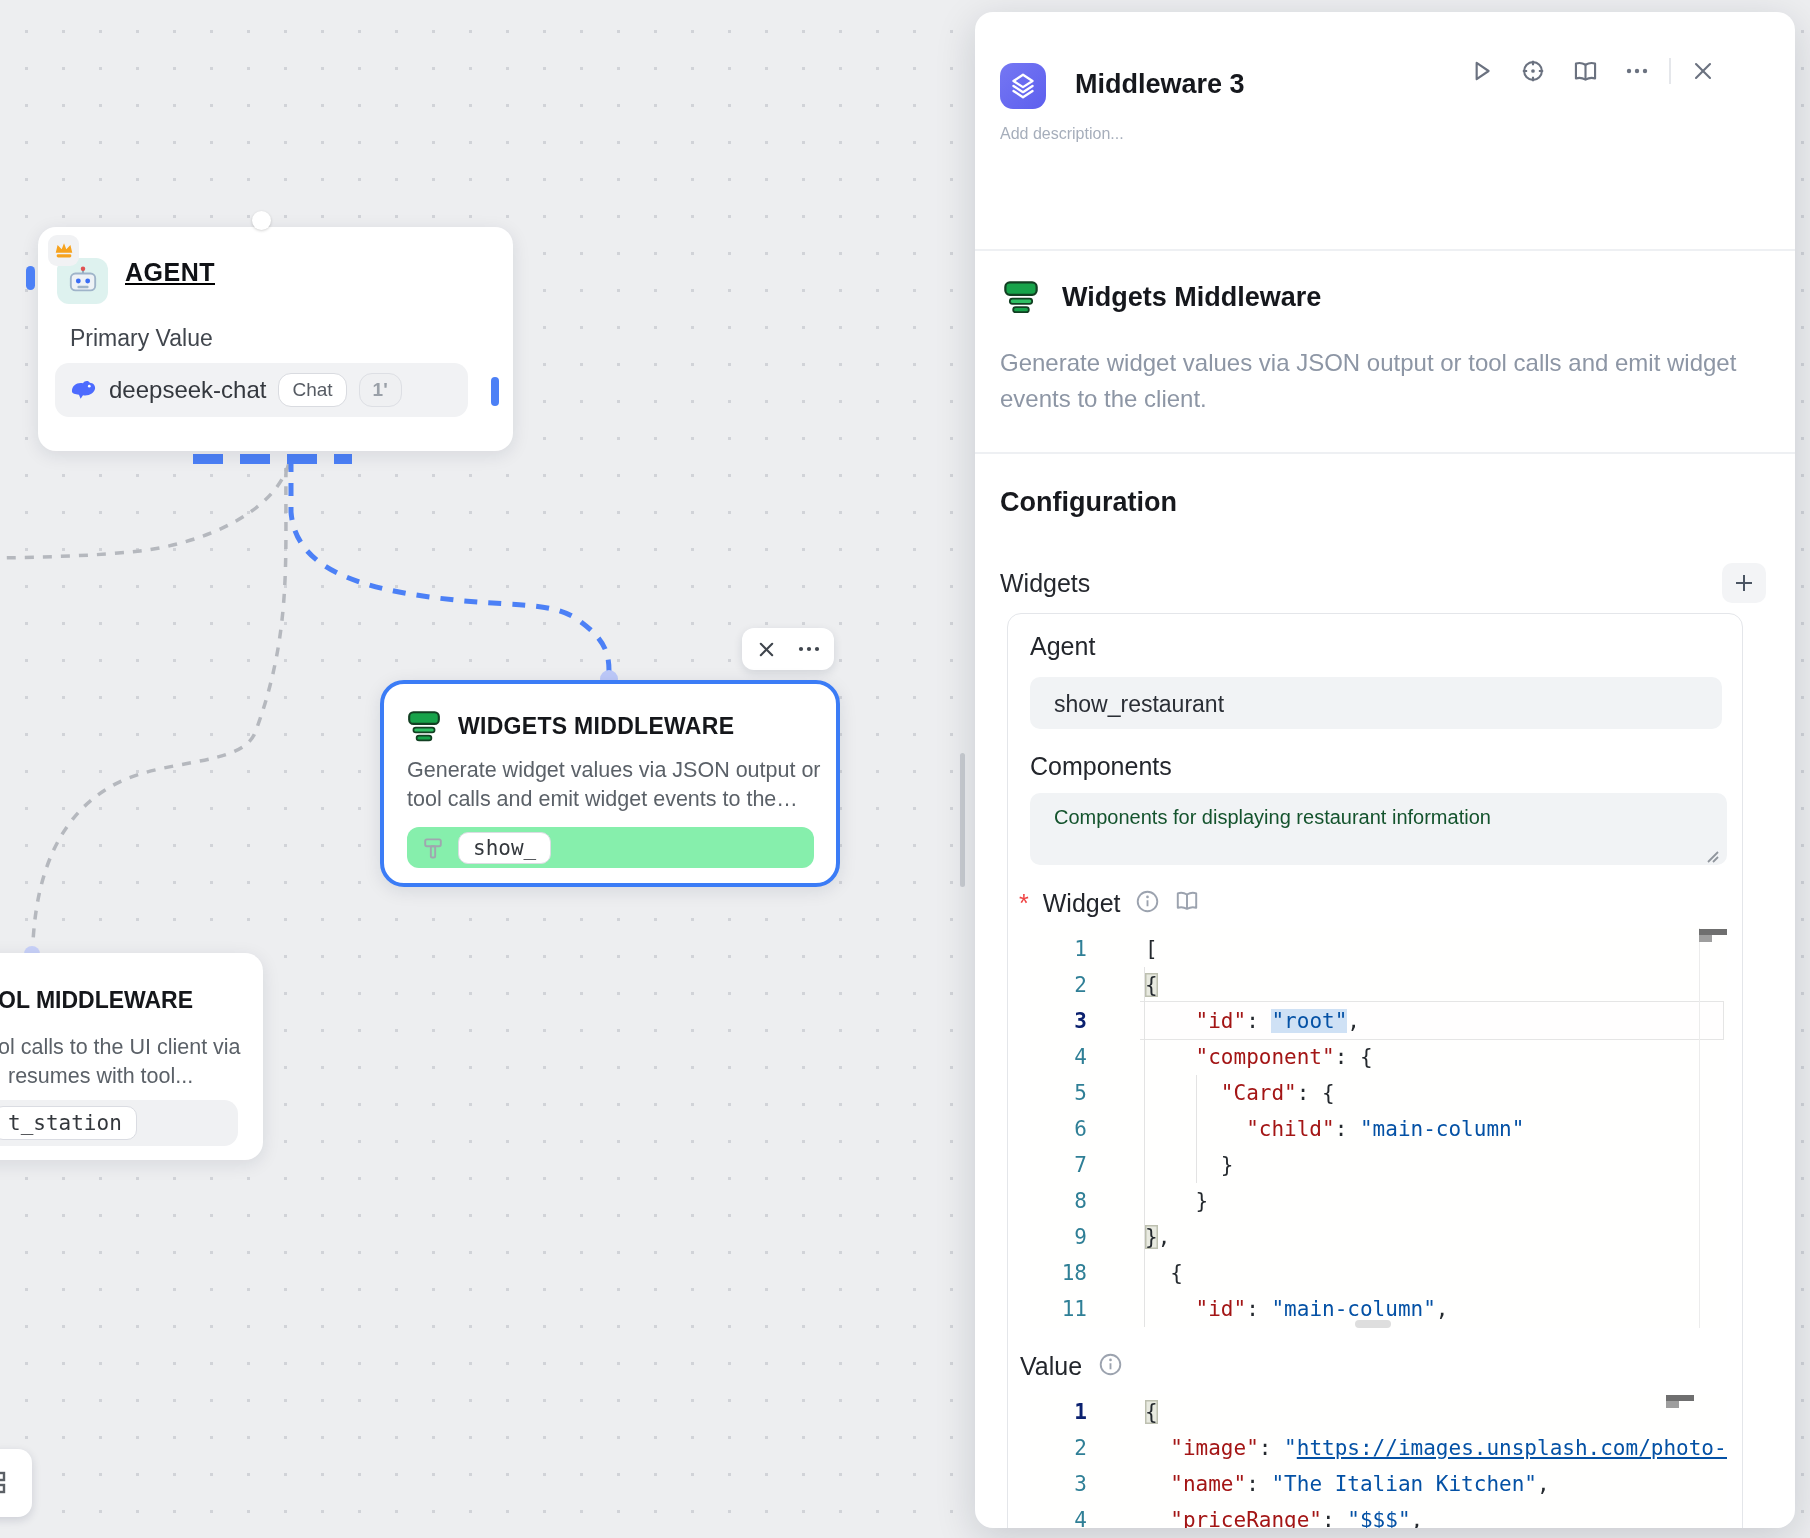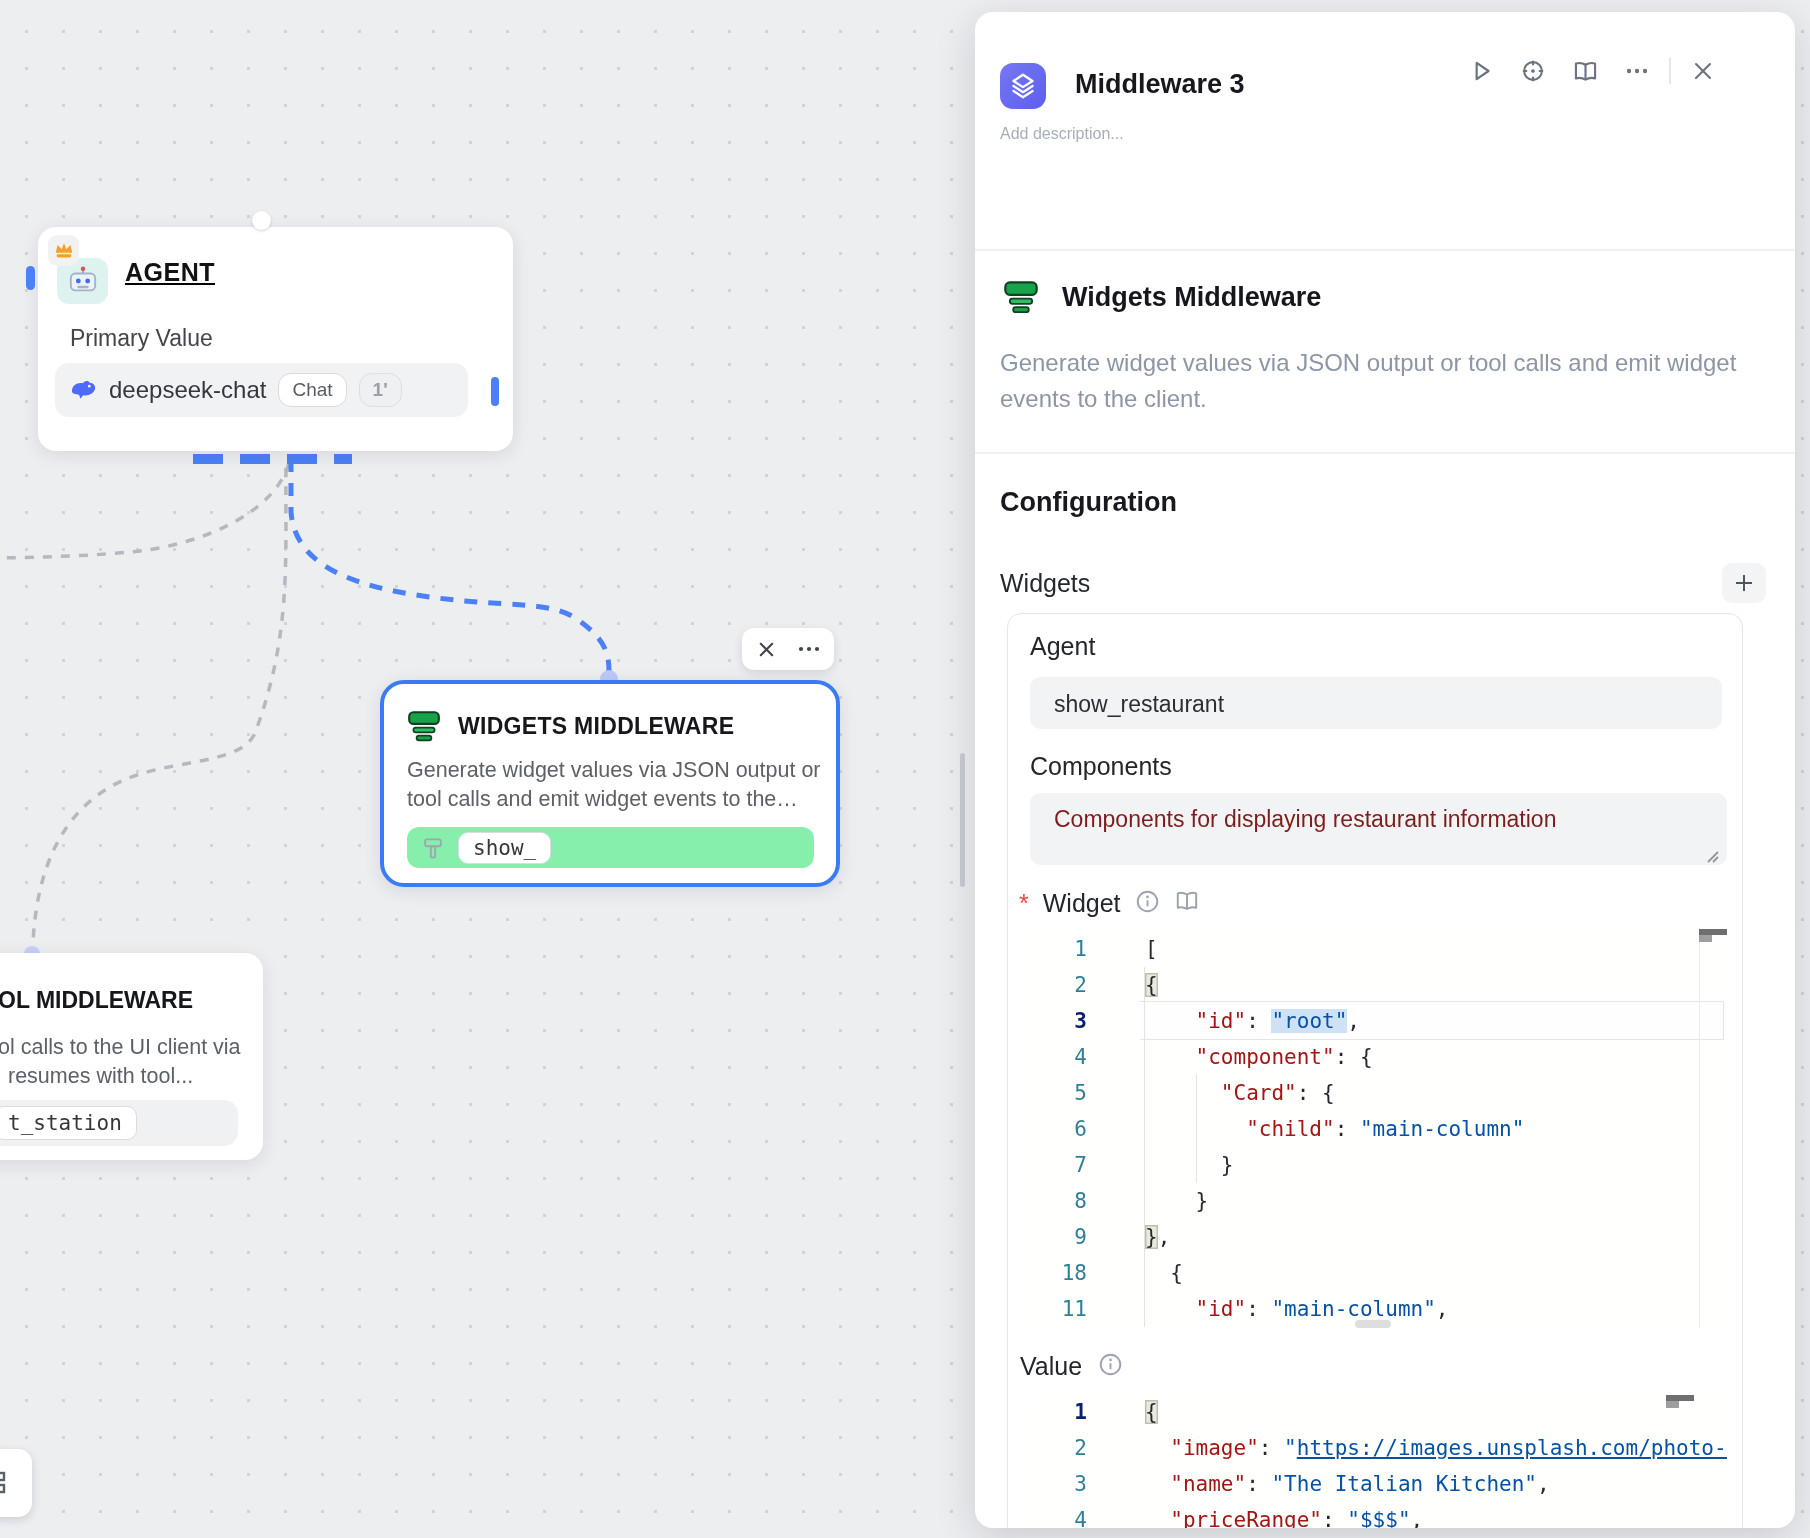--- a/index.html
+++ b/index.html
@@ -75,21 +75,21 @@
   .cfg-title{left:25px;top:475px;font-size:27px;font-weight:bold;color:#17191e;}
   .widgets-label{left:25px;top:557px;font-size:25px;color:#25282e;}
   .plus-btn{left:747px;top:551px;width:44px;height:40px;background:#f3f4f6;border-radius:10px;
         display:flex;align-items:center;justify-content:center;color:#4b5563;}
   .card{left:32px;top:601px;width:736px;height:930px;border:1.5px solid #e4e6ea;border-radius:14px;box-sizing:border-box;}
   .fld-label{font-size:25px;color:#23262c;}
   .inp{background:#f1f3f5;border-radius:10px;}
   .name-inp{left:55px;top:665px;width:692px;height:52px;}
   .name-val{left:79px;top:679px;font-size:23px;color:#2a2e35;}
   .ta{left:55px;top:781px;width:697px;height:72px;}
-  .ta-val{left:79px;top:794px;font-size:23px;color:#7f1d1d;}
+  .ta-val{left:79px;top:794px;font-size:20px;color:#14532d;}
   .resize-h{left:727px;top:834px;}
   .req{color:#ef4444;font-size:25px;}
   .inline-ic{color:#9ca3af;}
 
   
   .editor{position:absolute;left:55px;background:#fffffe;overflow:hidden;}
   .code-line{position:absolute;left:0;width:100%;height:36px;font-family:"DejaVu Sans Mono",monospace;
         font-size:21px;line-height:36px;white-space:pre;}
   .ln{position:absolute;left:0;top:0;width:57px;text-align:right;color:#2f7f96;}
   .ln.act{color:#0b216f;font-weight:bold;}

